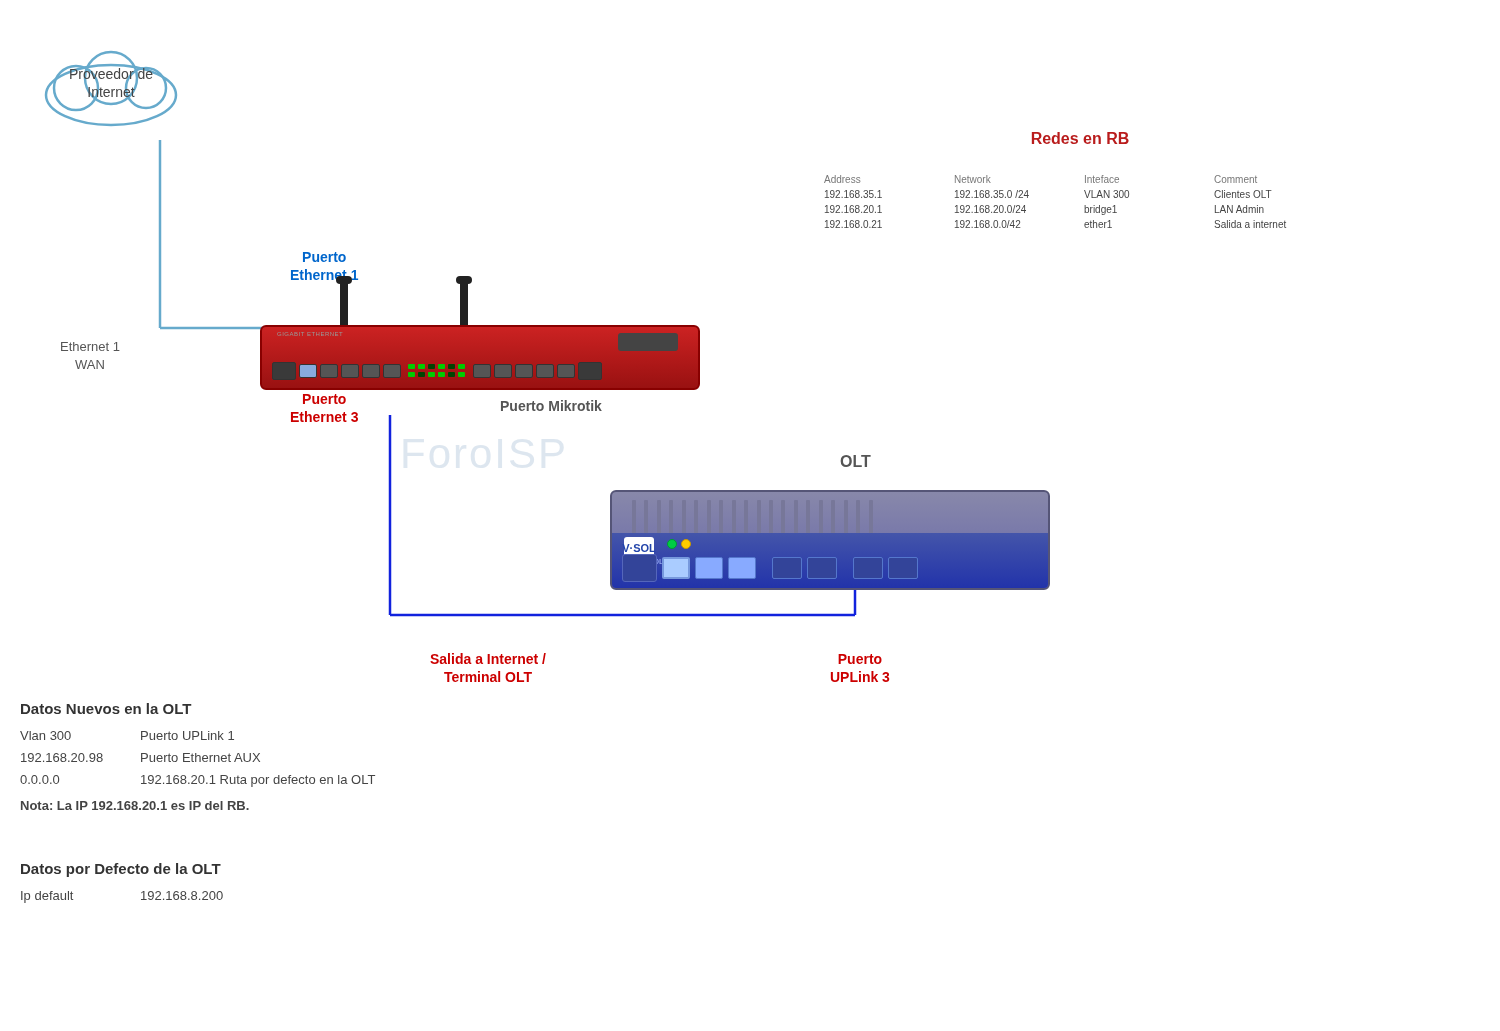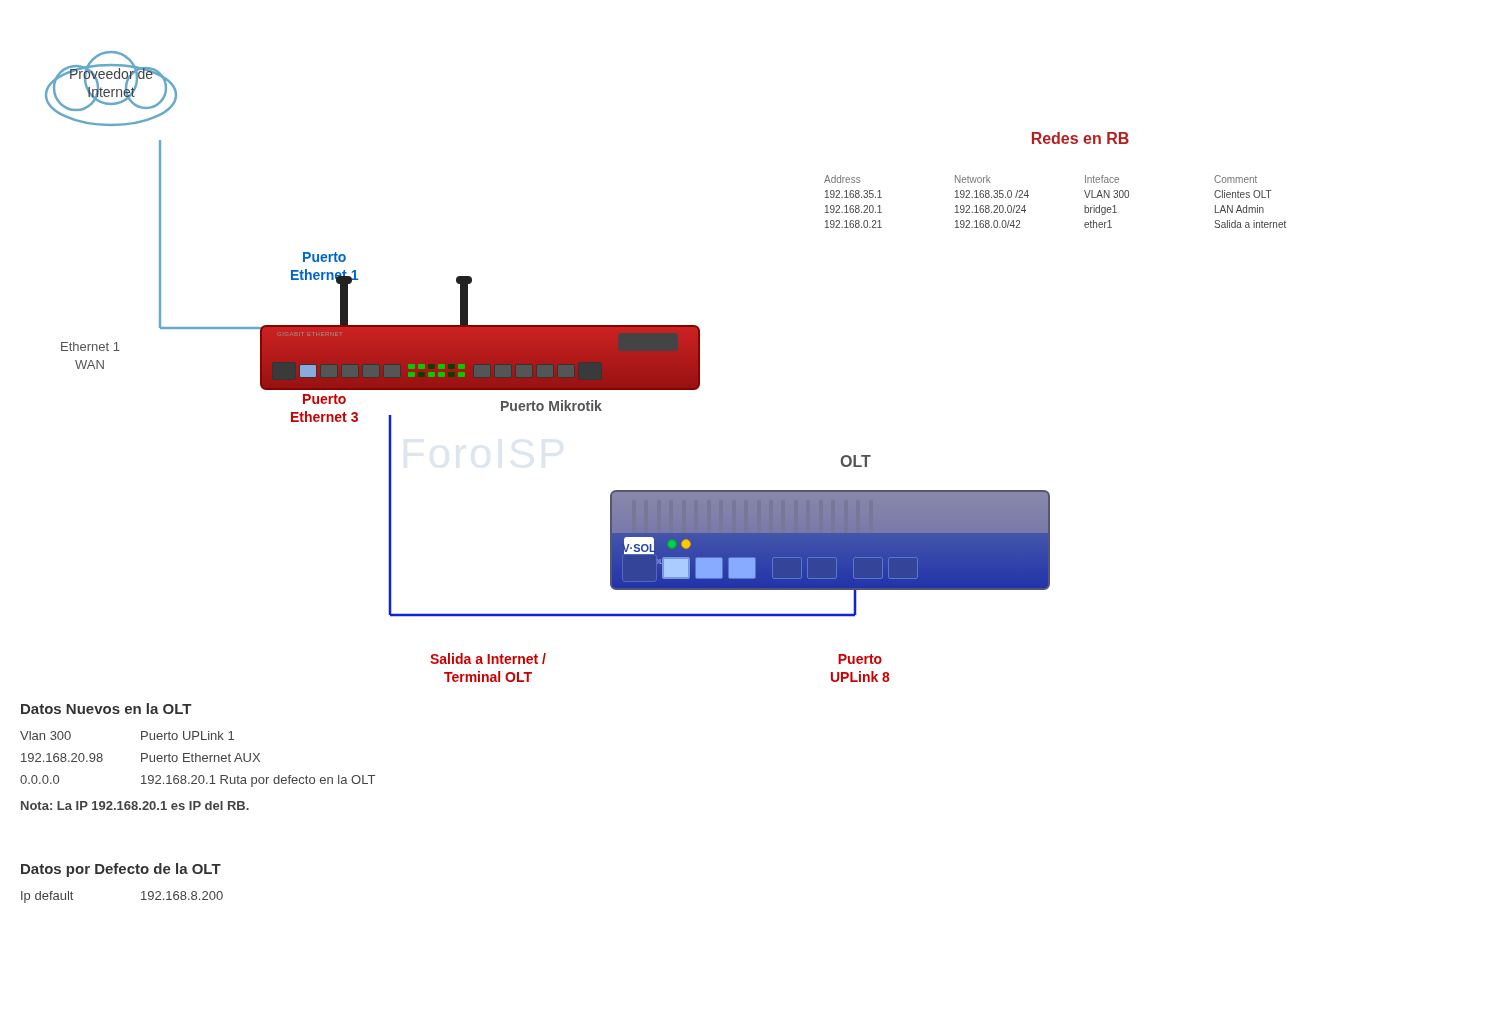--- a/index.html
+++ b/index.html
@@ -554,21 +554,21 @@
     </div>
   </div>
 
   <div class="label-salida">
     <span style="color:#cc0000; font-weight:bold;">Salida a Internet /</span><br>
     <span style="color:#cc0000; font-weight:bold;">Terminal  OLT</span>
   </div>
 
   <div class="label-uplink">
     <span style="color:#cc0000; font-weight:bold;">Puerto</span><br>
-    <span style="color:#cc0000; font-weight:bold;">UPLink 8</span>
+    <span style="color:#cc0000; font-weight:bold;">UPLink 3</span>
   </div>
 
   <div class="datos-nuevos">
     <div class="datos-title">Datos Nuevos en  la OLT</div>
     <div class="datos-row">
       <span>Vlan 300</span>
       <span>Puerto UPLink 1</span>
     </div>
     <div class="datos-row">
       <span>192.168.20.98</span>

